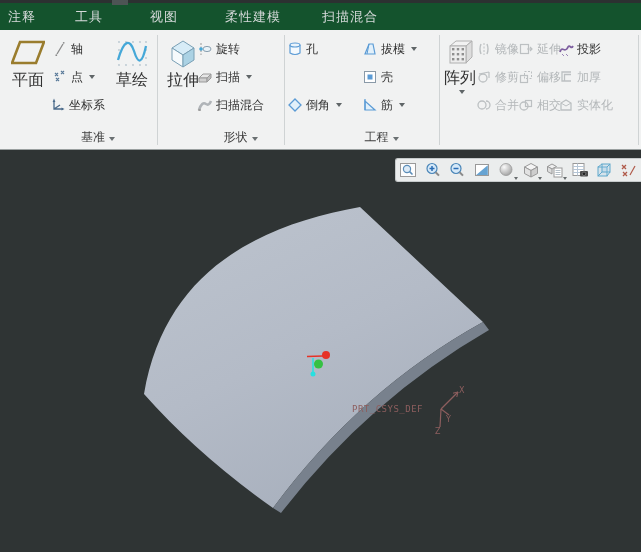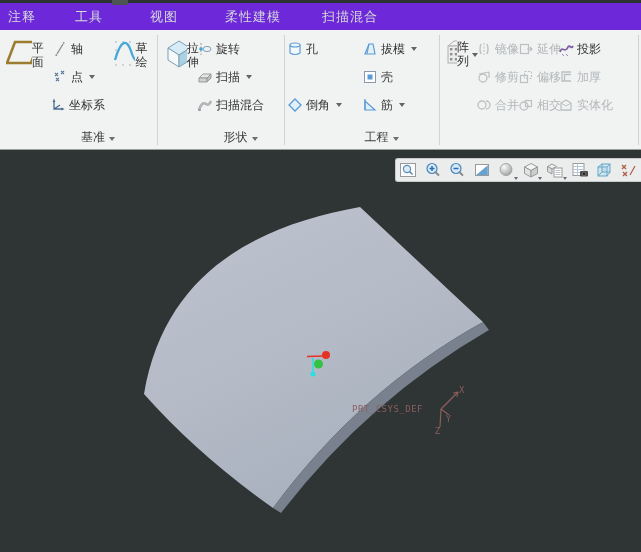--- a/index.html
+++ b/index.html
@@ -1,29 +1,29 @@
 <!DOCTYPE html>
 <html><head>
 <meta charset="utf-8">
 <style>
   html,body{margin:0;padding:0;}
   body{width:641px;height:552px;overflow:hidden;background:#2f3434;
        font-family:"DejaVu Sans","Liberation Sans",sans-serif;}
   .app{position:relative;width:641px;height:552px;}
 
   
-  .menubar{position:absolute;top:0;left:0;right:0;height:30px;background:#6d28d9;}
+  .menubar{position:absolute;top:0;left:0;right:0;height:30px;background:#14532d;}
   .top-strip{position:absolute;top:0;left:0;right:0;height:3px;background:#2c3131;}
   .top-notch{position:absolute;top:0;left:112px;width:16px;height:5px;background:#4d5454;}
   .menubar .tab{position:absolute;top:8px;font-size:13px;color:#d6dada;letter-spacing:1px;cursor:default;}
 
   
   .ribbon{position:absolute;top:30px;left:0;right:0;height:120px;background:#f1f2f2;border-bottom:1px solid #9aa0a0;box-sizing:border-box;}
   .divider{position:absolute;top:5px;height:110px;width:1px;background:#cfd3d4;}
-  .rb-big{position:absolute;top:6px;display:flex;flex-direction:row;align-items:center;font-size:12px;color:#333;}
+  .rb-big{position:absolute;top:6px;display:flex;flex-direction:column;align-items:center;font-size:16px;color:#333;}
   .rb-big .lbl{margin-top:3px;line-height:14px;}
   .rb-item{position:absolute;display:flex;align-items:center;height:22px;font-size:12px;color:#333;gap:3px;white-space:nowrap;}
   .r1{top:8px}.r2{top:36px}.r3{top:64px}
   .grp-label{position:absolute;bottom:4px;left:0;right:0;text-align:center;font-size:12px;color:#3e3e3e;margin-left:39px;}
   .grp{position:absolute;top:0;height:120px;}
   .disabled{color:#b3b7b9;justify-content:center;}
   .arr{display:inline-block;width:0;height:0;border-left:3.5px solid transparent;border-right:3.5px solid transparent;border-top:4px solid #5f6567;margin-left:3px;}
   .grp-label .arr{border-top-color:#6a7072;margin-left:4px;}
 
   

